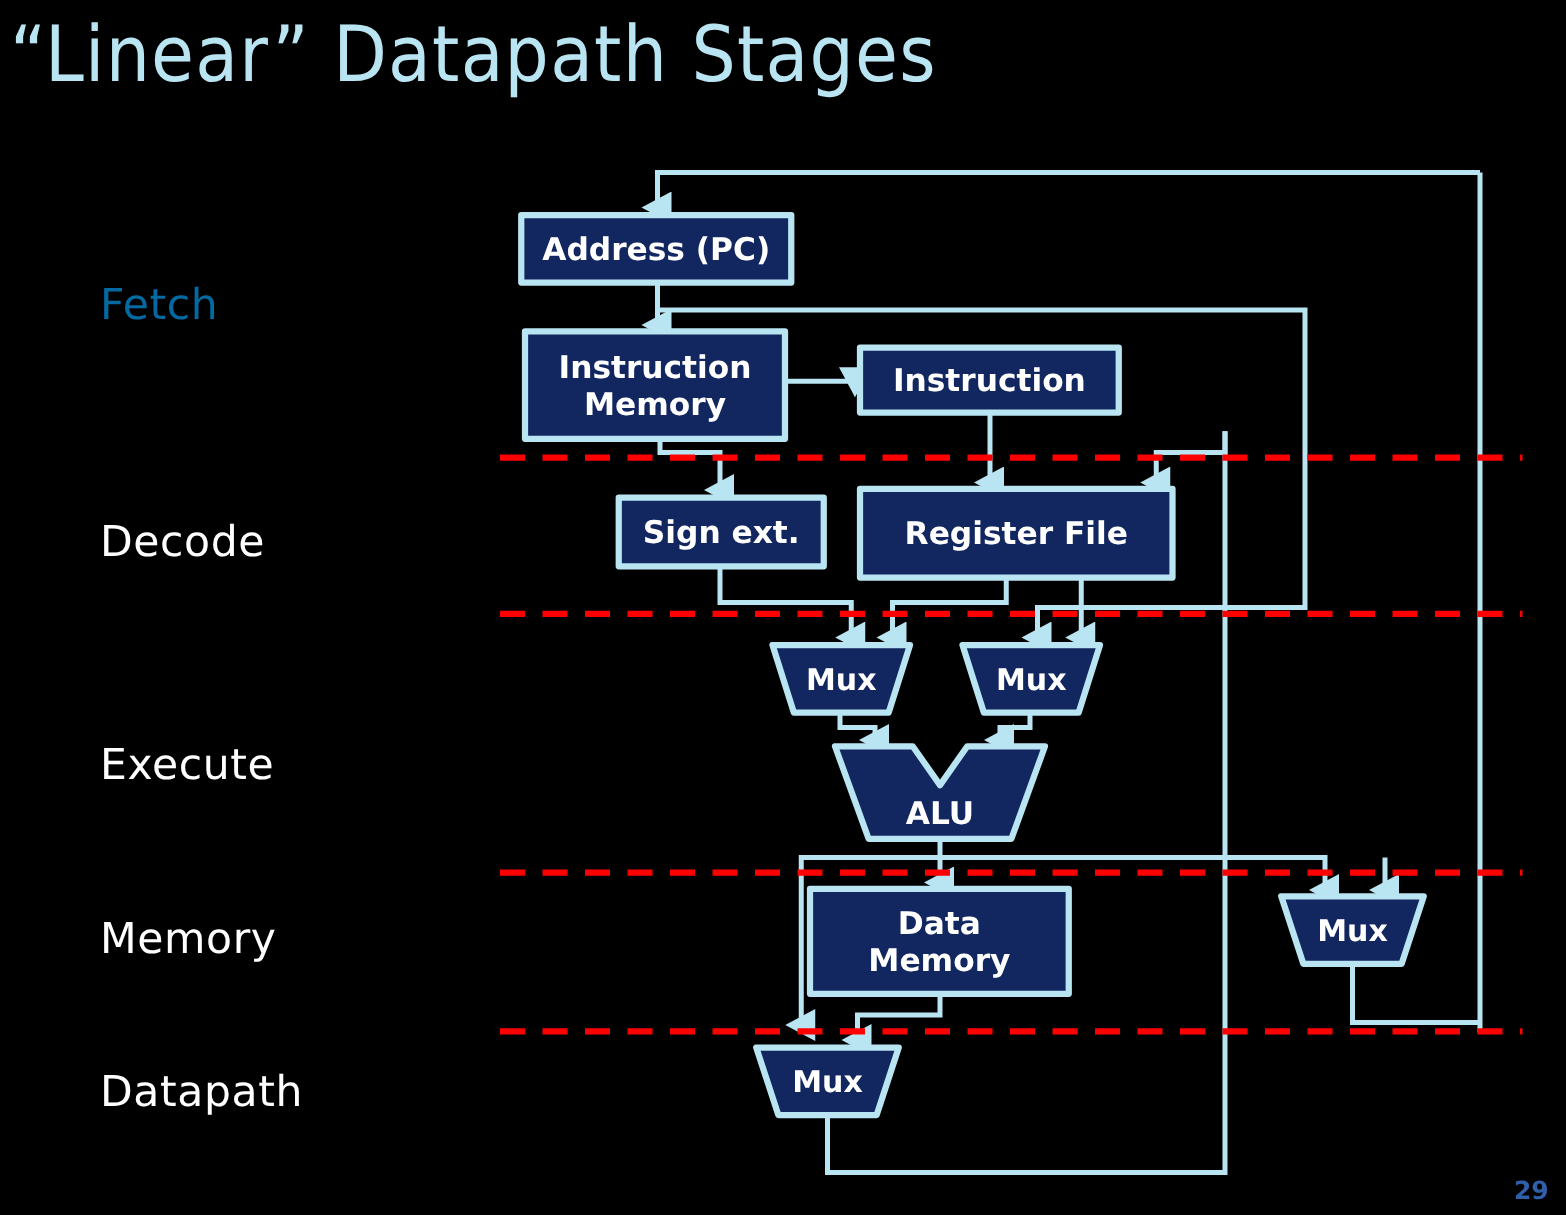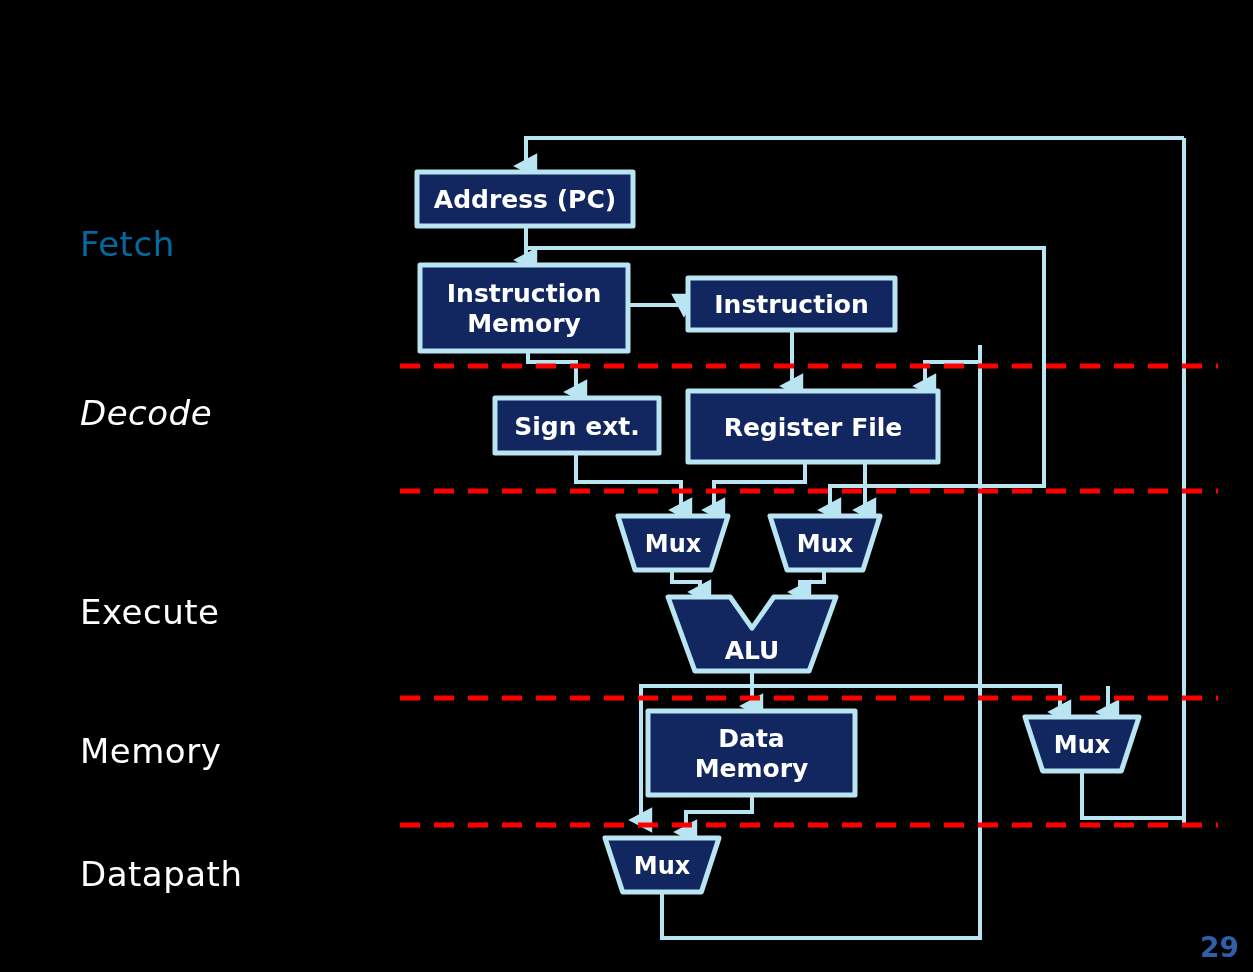--- a/index.html
+++ b/index.html
@@ -49,35 +49,36 @@
     top: 0;
     width: 1253px;
     height: 972px;
   }
   #page-number {
     position: absolute;
     right: 14px;
     bottom: 8px;
     color: #2e5fa8;
     font-family: "DejaVu Sans", sans-serif;
-    font-size: 28px;
+    font-size: 20px;
     font-weight: bold;
   }
   .node-label {
     font-family: "DejaVu Sans", sans-serif;
     font-weight: bold;
     fill: #ffffff;
     text-anchor: middle;
   }
 </style>
 </head>
 <body>
 
 <div id="slide">
 
+  <div id="slide-title">“Linear” Datapath Stages</div>
 
   <svg id="diagram" viewBox="0 0 1253 972">
     <defs>
       <marker id="arrowhead" markerWidth="7" markerHeight="7" refX="3.2" refY="3.2" orient="auto" markerUnits="strokeWidth">
         <path d="M 0 0.4 L 6.4 0.4 L 3.2 6.4 Z" fill="#b9e4f2"></path>
       </marker>
     </defs>
     <g id="wire-layer">
         <path d="M 1184 138 L 526 138 L 526 166" fill="none" stroke="#b9e4f2" stroke-width="4" stroke-linejoin="miter" stroke-linecap="butt" marker-end="url(#arrowhead)"></path>
         <path d="M 1184 138 L 1184 826" fill="none" stroke="#b9e4f2" stroke-width="4" stroke-linejoin="miter" stroke-linecap="butt"></path>
@@ -152,21 +153,21 @@
         </g>
         <g>
           <polygon points="605,838 719,838 701.33,892 622.67,892" fill="#12275f" stroke="#b9e4f2" stroke-width="5" stroke-linejoin="round"></polygon>
           <text class="node-label" x="662" y="873.64" font-size="24" fill="#ffffff">Mux</text>
         </g>
       </g>
   </svg>
 
   <div id="stage-label-layer">
       <div class="stage-label" style="left: 80px; top: 224px; color: #0369a1;">Fetch</div>
-      <div class="stage-label" style="left: 80px; top: 393px; color: rgb(255, 255, 255); font-style: italic;">Decode</div>
+      <div class="stage-label" style="left: 80px; top: 414px; color: rgb(255, 255, 255);">Decode</div>
       <div class="stage-label" style="left: 80px; top: 592px; color: rgb(255, 255, 255);">Execute</div>
       <div class="stage-label" style="left: 80px; top: 731px; color: rgb(255, 255, 255);">Memory</div>
       <div class="stage-label" style="left: 80px; top: 854px; color: rgb(255, 255, 255);">Datapath</div>
     </div>
 
   <div id="page-number">29</div>
 
 </div>
 
 </body></html>

